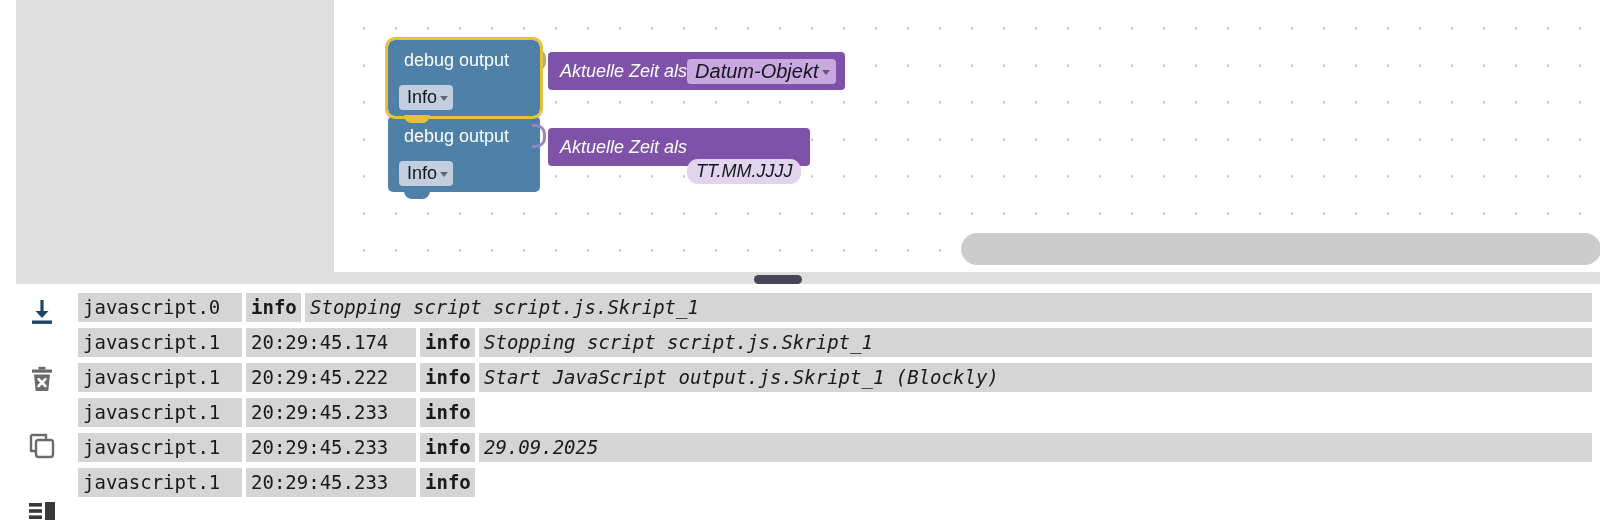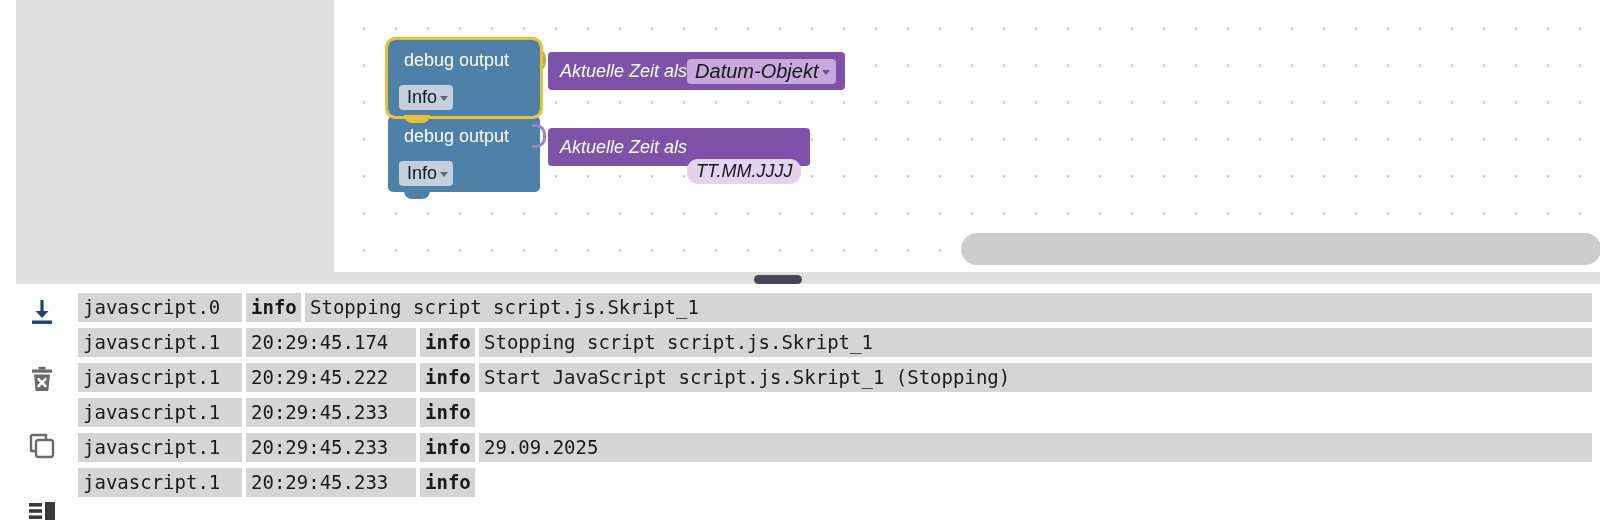--- a/index.html
+++ b/index.html
@@ -142,21 +142,21 @@
     background: #d5d5d5; color: #1a1a1a;
     font-family: "DejaVu Sans Mono", "Liberation Mono", monospace;
     font-size: 19px; line-height: 29px;
     height: 29px;
     padding: 0 5px;
     white-space: nowrap; overflow: hidden;
   }
   .c-src { width: 164px; }
   .c-time { width: 170px; margin-left: 4px; }
   .c-level { width: 55px; margin-left: 4px; font-weight: bold; }
-  .c-msg { flex: 1; margin-left: 4px; margin-right: 8px; }
+  .c-msg { flex: 1; margin-left: 4px; margin-right: 8px; font-style: italic; }
 </style>
 </head>
 <body>
 
 <div id="app">
 
   <div class="editor">
 
     <div class="toolbox-flyout"></div>
 
@@ -250,21 +250,21 @@
         <div class="log-cell c-src">javascript.1</div>
         <div class="log-cell c-time">20:29:45.174</div>
         <div class="log-cell c-level">info</div>
         <div class="log-cell c-msg">Stopping script script.js.Skript_1</div>
       </div>
 
       <div class="log-row">
         <div class="log-cell c-src">javascript.1</div>
         <div class="log-cell c-time">20:29:45.222</div>
         <div class="log-cell c-level">info</div>
-        <div class="log-cell c-msg">Start JavaScript script.js.Skript_1 (Stopping)</div>
+        <div class="log-cell c-msg">Start JavaScript output.js.Skript_1 (Blockly)</div>
       </div>
 
       <div class="log-row">
         <div class="log-cell c-src">javascript.1</div>
         <div class="log-cell c-time">20:29:45.233</div>
         <div class="log-cell c-level">info</div>
       </div>
 
       <div class="log-row">
         <div class="log-cell c-src">javascript.1</div>

